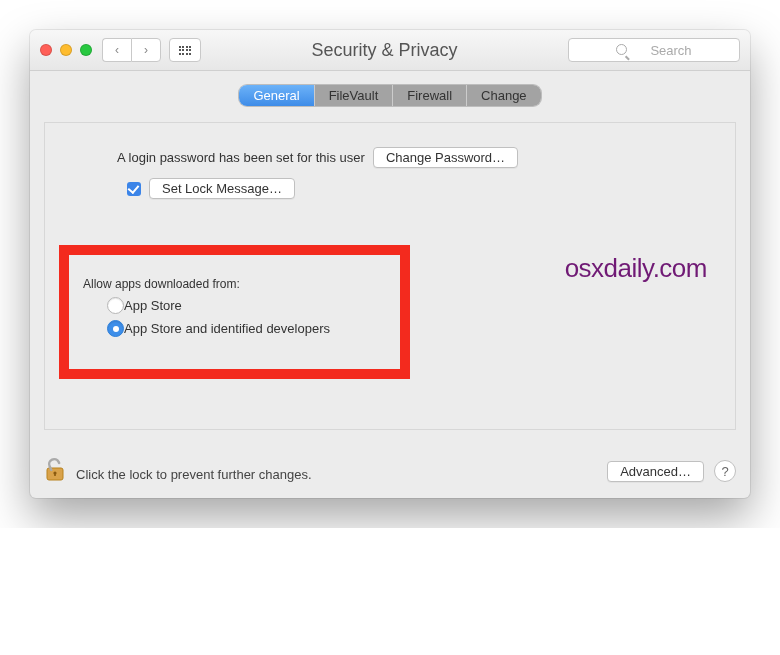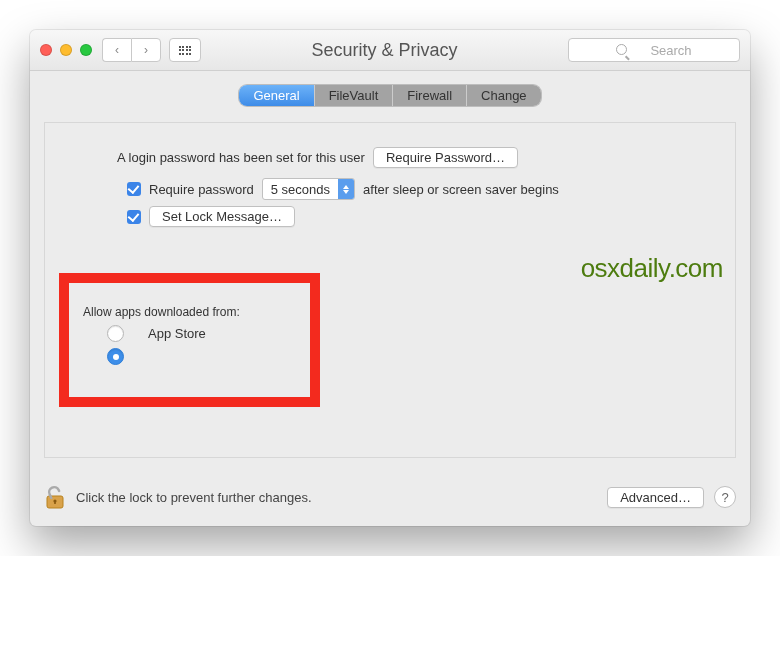--- a/index.html
+++ b/index.html
@@ -180,55 +180,55 @@
   .select .arrows{
     width:16px;height:20px;background:#5a9ded;display:flex;flex-direction:column;align-items:center;justify-content:center;gap:1px;
   }
   .select .arrows i{
     width:0;height:0;border-left:3px solid transparent;border-right:3px solid transparent;
   }
   .select .arrows i:first-child{border-bottom:4px solid #fff;}
   .select .arrows i:last-child{border-top:4px solid #fff;}
   .watermark{
     position:absolute;
-    right:12px;
+    right:28px;
     top:130px;
     font-size:26px;
-    color:#4d7c0f;
+    color:#701a75;
     font-weight:500;
     letter-spacing:-0.5px;
   }
   .gap { height: 40px;}
   .highlight {
     border:10px solid #f32a1e;
     padding: 22px 70px 26px 14px;
     width: fit-content;
     margin-left: -8px;
   }
   .allowtitle{
     font-size:12px;color:#333;margin-bottom:0;
   }
   .radiogroup { margin-left: 24px;}
   .radiorow {
-    display:flex;align-items:center;gap:24px;margin:6px 0;font-size:13px;
+    display:flex;align-items:center;gap:0;margin:6px 0;font-size:13px;
   }
   .radio {
     width:15px;height:15px;border-radius:50%;background:#fff;border:1px solid #b6b6b6;
     display:flex;align-items:center;justify-content:center;flex:0 0 15px;
     box-shadow:inset 0 1px 1px rgba(0,0,0,0.1);
   }
   .radio.sel{
     background:#3d8ee9;border-color:#2f7fd8;
   }
   .radio.sel::after{
     content:"";width:6px;height:6px;border-radius:50%;background:#fff;
   }
   .footer {
     display:flex;
-    align-items:center;
+    align-items:flex-end;
     padding: 14px 14px 16px 14px;
     gap:10px;
   }
   .footer .text { flex:1;color:#444;font-size:13px;}
   .lockicon svg { display:block;}
   .helpbtn{
     width:20px;height:20px;border-radius:50%;border:1px solid #c0c0c0;background:#fff;
     display:flex;align-items:center;justify-content:center;color:#666;font-size:13px;
   }
 </style>
@@ -281,54 +281,43 @@
         <div class="tab">FileVault</div>
         <div class="tab">Firewall</div>
         <div class="tab">Change</div>
       </div>
     </div>
 
     <div class="panel">
 
       <div class="row firstrow">
         <span>A login password has been set for this user</span>
-        <button class="btn">Require Password…</button>
-      </div>
-
-      <div class="row indent">
-        <span class="checkbox"></span>
-        <span>Require password</span>
-        <span class="select">
-          <span class="val">5 seconds</span>
-          <span class="arrows">
-              <i></i>
-              <i></i>
-            </span>
-        </span>
-        <span>after sleep or screen saver begins</span>
-      </div>
+        <button class="btn">Change Password…</button>
+      </div>
+
 
       <div class="row indent">
         <span class="checkbox"></span>
         <button class="btn">Set Lock Message…</button>
       </div>
 
       <div class="watermark">osxdaily.com</div>
 
       <div class="gap"></div>
 
       <div class="highlight">
         <div class="allowtitle">Allow apps downloaded from:</div>
         <div class="radiogroup">
           <div class="radiorow">
             <span class="radio"></span>
             <span>App Store</span>
           </div>
           <div class="radiorow">
             <span class="radio sel"></span>
+            <span>App Store and identified developers</span>
           </div>
         </div>
       </div>
 
       <div style="height:28px"></div>
     </div>
   </div>
 
   <div class="footer">
     <span class="lockicon">

